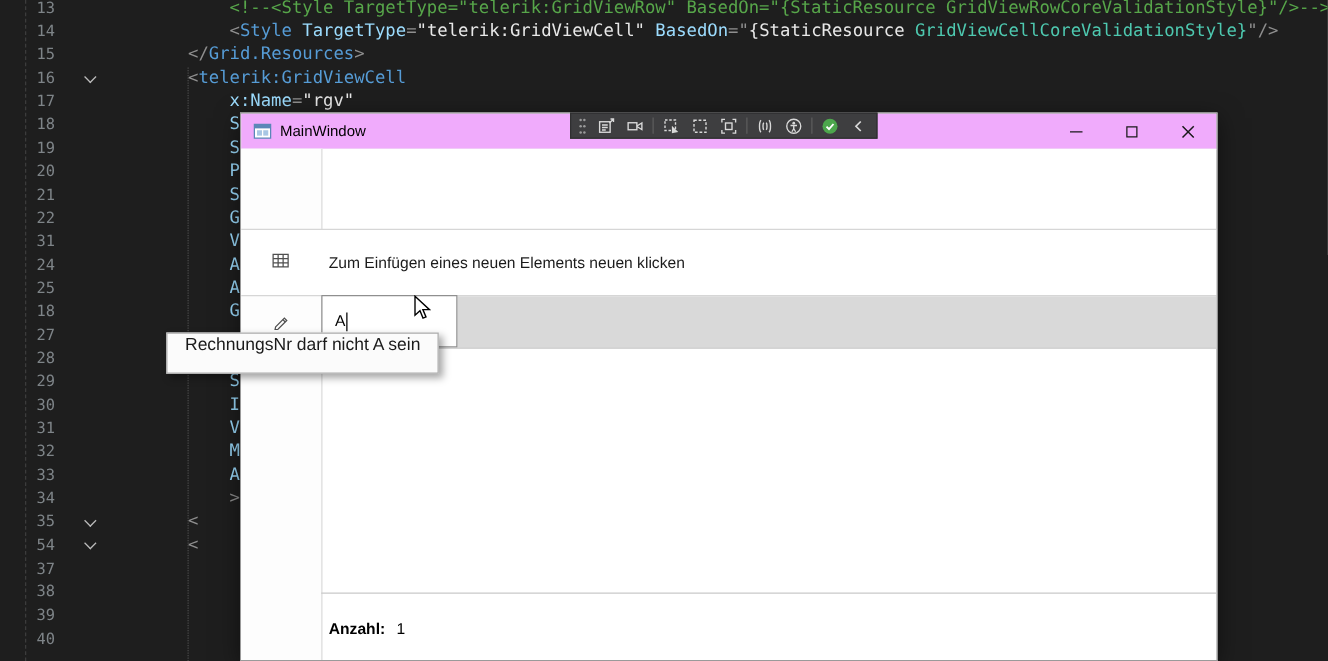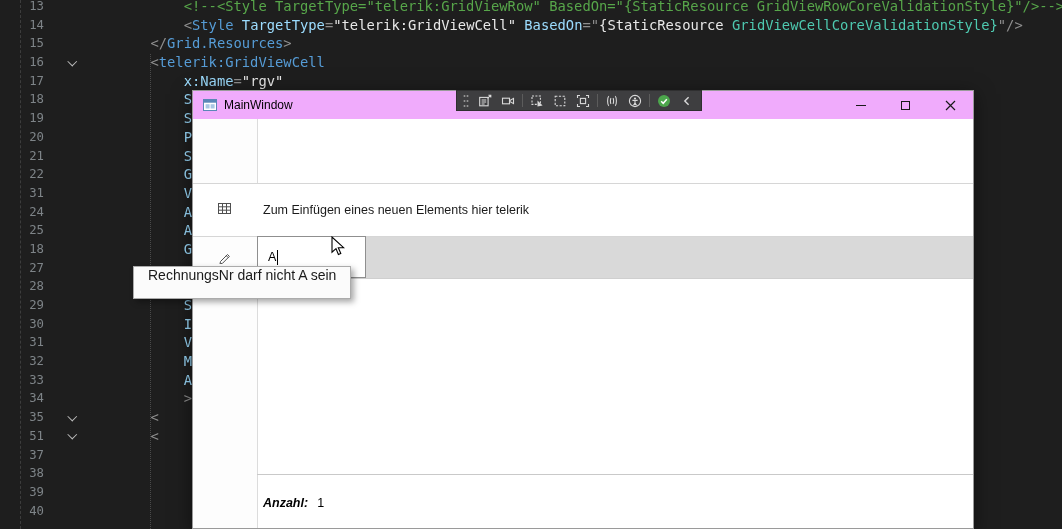--- a/index.html
+++ b/index.html
@@ -82,21 +82,21 @@
   .pencil { position:absolute; left:25px; top:131px; width:14px; height:14px; }
   .edit-cell {
     position:absolute; left:64px; top:117px; width:109px; height:42px;
     background:#fff; border:1px solid #8f8f8f; box-sizing:border-box;
     display:flex; align-items:center; padding-left:10px;
     font-size:12.5px; color:#000;
   }
   .caret { display:inline-block; width:1px; height:15px; background:#000; margin-left:1px; }
   .hl-footer { left:64px; right:0; top:355px; border-top:1px solid #c9c9c9; }
   .footer { position:absolute; left:70px; top:374px; height:20px; display:flex; align-items:center; gap:9px; font-size:12.5px; color:#000; }
-  .f-label { font-weight:bold;font-style:italic; }
+  .f-label { font-weight:bold; }
 
   
   #inapp-toolbar {
     position:absolute; left:456px; top:90px; height:21px; z-index:20;
     background:#3e3e40; border:1px solid #2f2f30; box-sizing:border-box;
     display:flex; align-items:center; padding:0 5px; gap:5px;
   }
   .dbg-icon { width:18px; height:17px; display:flex; align-items:center; justify-content:center; cursor:pointer; }
   .dbg-icon svg { width:14px; height:14px; stroke:#d9d9d9; fill:none; stroke-width:1.1; }
   .dbg-sep { width:1px; height:13px; background:#5c5c5c; }
@@ -137,21 +137,21 @@
         <div class="code-line"><span class="line-no">18</span><span class="code-text" style="padding-left: 12ch;"><span class="tk-attr">G</span></span></div>
         <div class="code-line"><span class="line-no">27</span><span class="code-text" style="padding-left: 12ch;"></span></div>
         <div class="code-line"><span class="line-no">28</span><span class="code-text" style="padding-left: 12ch;"></span></div>
         <div class="code-line"><span class="line-no">29</span><span class="code-text" style="padding-left: 12ch;"><span class="tk-attr">S</span></span></div>
         <div class="code-line"><span class="line-no">30</span><span class="code-text" style="padding-left: 12ch;"><span class="tk-attr">I</span></span></div>
         <div class="code-line"><span class="line-no">31</span><span class="code-text" style="padding-left: 12ch;"><span class="tk-attr">V</span></span></div>
         <div class="code-line"><span class="line-no">32</span><span class="code-text" style="padding-left: 12ch;"><span class="tk-attr">M</span></span></div>
         <div class="code-line"><span class="line-no">33</span><span class="code-text" style="padding-left: 12ch;"><span class="tk-attr">A</span></span></div>
         <div class="code-line"><span class="line-no">34</span><span class="code-text" style="padding-left: 12ch;"><span class="tk-delim">&gt;</span></span></div>
         <div class="code-line"><span class="line-no">35</span><span class="fold-toggle"></span><span class="code-text" style="padding-left: 8ch;"><span class="tk-delim">&lt;</span></span></div>
-        <div class="code-line"><span class="line-no">51</span><span class="fold-toggle"></span><span class="code-text" style="padding-left: 8ch;"><span class="tk-delim">&lt;</span></span></div>
+        <div class="code-line"><span class="line-no">54</span><span class="fold-toggle"></span><span class="code-text" style="padding-left: 8ch;"><span class="tk-delim">&lt;</span></span></div>
         <div class="code-line"><span class="line-no">37</span><span class="code-text" style="padding-left: 0ch;"></span></div>
         <div class="code-line"><span class="line-no">38</span><span class="code-text" style="padding-left: 0ch;"></span></div>
         <div class="code-line"><span class="line-no">39</span><span class="code-text" style="padding-left: 0ch;"></span></div>
         <div class="code-line"><span class="line-no">40</span><span class="code-text" style="padding-left: 0ch;"></span></div>
       </div>
   </div>
 
   <div id="main-window">
     <div class="titlebar">
       <span class="win-icon">
@@ -185,21 +185,21 @@
 
       <div class="newrow-band">
         <span class="newrow-icon">
           <svg viewBox="0 0 15 15" width="15" height="15">
             <g stroke="#4f4f4f" fill="none">
               <rect x="1.5" y="2.5" width="12" height="10"></rect>
               <path d="M1.5 5.8 H13.5 M1.5 9.2 H13.5 M5.5 2.5 V12.5 M9.5 2.5 V12.5"></path>
             </g>
           </svg>
         </span>
-        <span class="newrow-text">Zum Einfügen eines neuen Elements hier telerik</span>
+        <span class="newrow-text">Zum Einfügen eines neuen Elements neuen klicken</span>
       </div>
       <div class="hline hl-newrow"></div>
 
       <div class="editrow-bg"></div>
       <span class="pencil">
         <svg viewBox="0 0 14 14" width="14" height="14">
           <g stroke="#4f4f4f" fill="none">
             <path d="M2.5 11.5 L9.5 4.5 L11.4 6.4 L4.4 13.4 L2 13.9 Z"></path>
             <path d="M8.3 5.7 L10.2 7.6"></path>
           </g>

